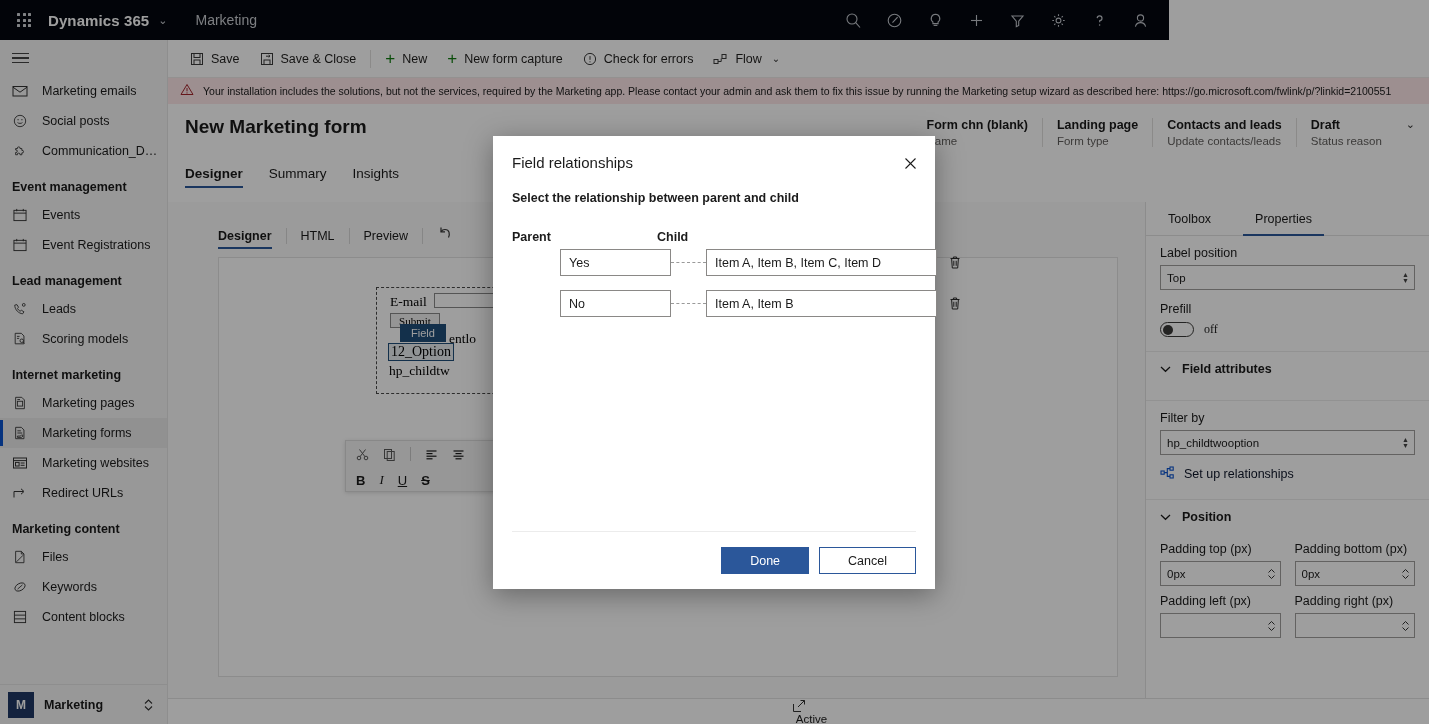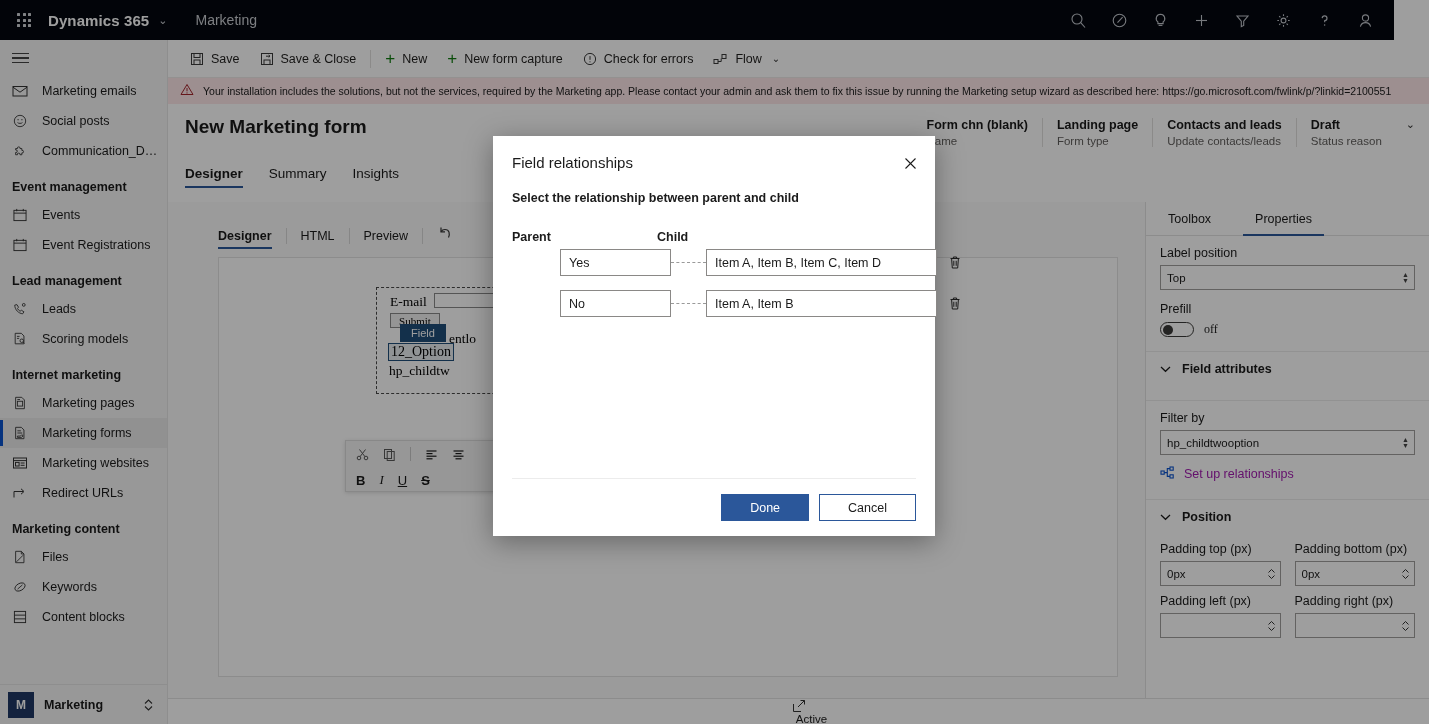--- a/index.html
+++ b/index.html
@@ -6,21 +6,21 @@
   html, body {
     width: 1429px; height: 724px;
     font-family: "Liberation Sans", sans-serif;
     overflow: hidden;
     background: #fff;
   }
   #app { position: relative; width: 1429px; height: 724px; }
 
   
   .topnav {
-    position: absolute; top: 0; left: 0; width: 1394px; height: 40px;
+    position: absolute; top: 0; left: 0; width: 1169px; height: 40px;
     background: #040810; display: flex; align-items: center;
   }
   .waffle { width: 48px; height: 40px; display: flex; align-items: center; justify-content: center; }
   .waffle-grid { display: grid; grid-template-columns: repeat(3, 3px); grid-template-rows: repeat(3, 3px); gap: 2.5px; }
   .waffle-grid i { width: 3px; height: 3px; background: #cfd2d6; border-radius: 0.5px; display: block; }
   .brand { color: #fff; font-size: 15px; font-weight: bold; letter-spacing: .1px; }
   .brand-chev { color: #c8cbd0; font-size: 11px; margin-left: 9px; }
   .app-name { color: #c9ccd1; font-size: 14px; margin-left: 28px; }
   .topnav-right { margin-left: auto; display: flex; align-items: center; height: 40px; padding-right: 8px; }
   .tn-icon {
@@ -198,21 +198,21 @@
     border-radius: 50%; background: #3b3a39;
   }
   .toggle-text { font-size: 12px; color: #1b1b1b; margin-left: 10px; }
   .section-div { border-top: 1px solid #ececec; margin-top: 14px; }
   .section-hdr {
     display: flex; align-items: center; height: 34px; padding: 0 14px;
     font-size: 12.5px; font-weight: bold; color: #1b1b1b;
   }
   .section-hdr .chev { margin-right: 11px; color: #1b1b1b; font-size: 10px; }
   .link-row { display: flex; align-items: center; margin-top: 10px; }
-  .link-text { font-size: 12.5px; color: #a21caf; margin-left: 9px; }
+  .link-text { font-size: 12.5px; color: #0f172a; margin-left: 9px; }
   .pad-grid { display: flex; gap: 14px; margin-top: 2px; }
   .pad-col { flex: 1; }
   .pad-input {
     width: 100%; height: 25px; border: 1px solid #a19f9d; background: #fff;
     font-size: 11.5px; color: #1b1b1b; display: flex; align-items: center;
     padding: 0 6px; position: relative;
   }
   .stepper {
     position: absolute; right: 4px; top: 50%; transform: translateY(-50%);
     display: flex; flex-direction: column; line-height: 7px; color: #333; font-size: 8px;
@@ -230,21 +230,21 @@
   .sb-sep { width: 1px; height: 14px; background: #d9d9d9; margin-left: 22px; }
   .sb-right { margin-left: auto; display: flex; align-items: center; gap: 26px; }
   .sb-unsaved { font-size: 11.5px; color: #1b1b1b; }
   .sb-save { font-size: 11.5px; color: #1b1b1b; }
 
   
   .overlay {
     position: absolute; inset: 0; background: rgba(0,0,0,.38); z-index: 50;
   }
   .modal {
-    position: absolute; left: 493px; top: 136px; width: 442px; height: 400px;
+    position: absolute; left: 493px; top: 136px; width: 442px; height: 453px;
     background: #fff; box-shadow: 0 6px 26px rgba(0,0,0,.35); z-index: 60;
   }
   .modal-title { position: absolute; left: 19px; top: 18px; font-size: 15px; color: #1b1b1b; }
   .modal-close {
     position: absolute; right: 14px; top: 16px; width: 22px; height: 22px;
     display: flex; align-items: center; justify-content: center; color: #1b1b1b; font-size: 14px;
   }
   .modal-sub { position: absolute; left: 19px; top: 55px; font-size: 12.5px; font-weight: bold; color: #1b1b1b; }
   .rel-head { position: absolute; top: 94px; left: 19px; font-size: 12.5px; font-weight: bold; color: #1b1b1b; }
   .rel-head.child { left: 164px; }

